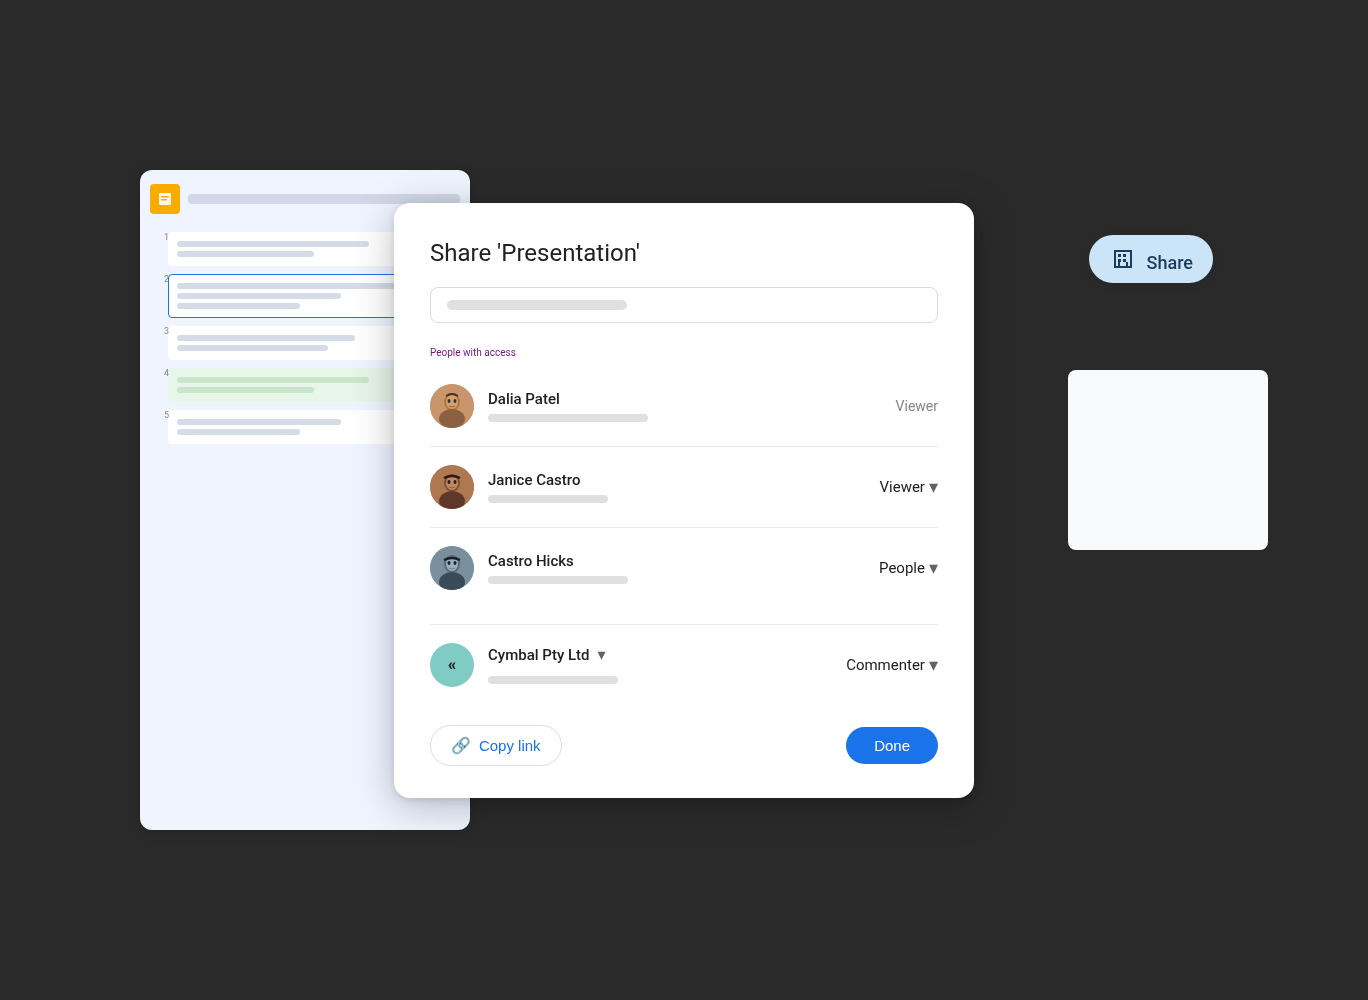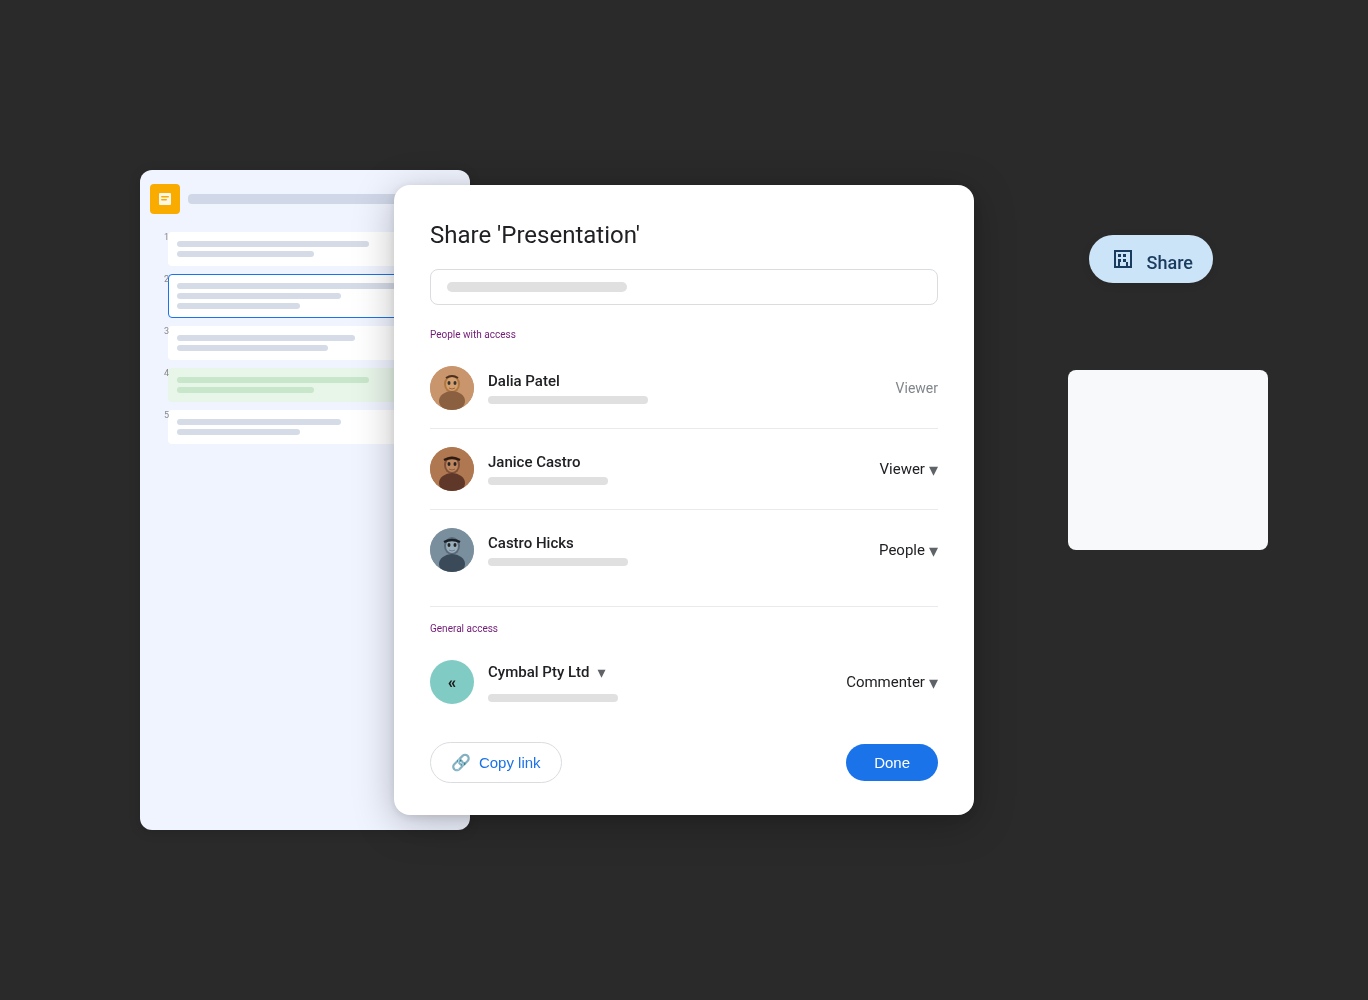--- a/index.html
+++ b/index.html
@@ -526,21 +526,20 @@
           <div class="person-role">
             <span>People</span>
             <span class="chevron-icon">▾</span>
           </div>
         </div>
       </div>
 
       <div class="divider"></div>
 
       <div class="general-access-section">
-        <div class="section-label" style="margin-top:16px;">General access</div>
         <div class="general-access-row">
           <div class="cymbal-avatar">
             <span class="cymbal-inner">«</span>
           </div>
           <div class="person-info">
             <div class="org-name-btn">
               <span>Cymbal Pty Ltd</span>
               <span class="org-chevron">▾</span>
             </div>
             <div class="org-sub"></div>

